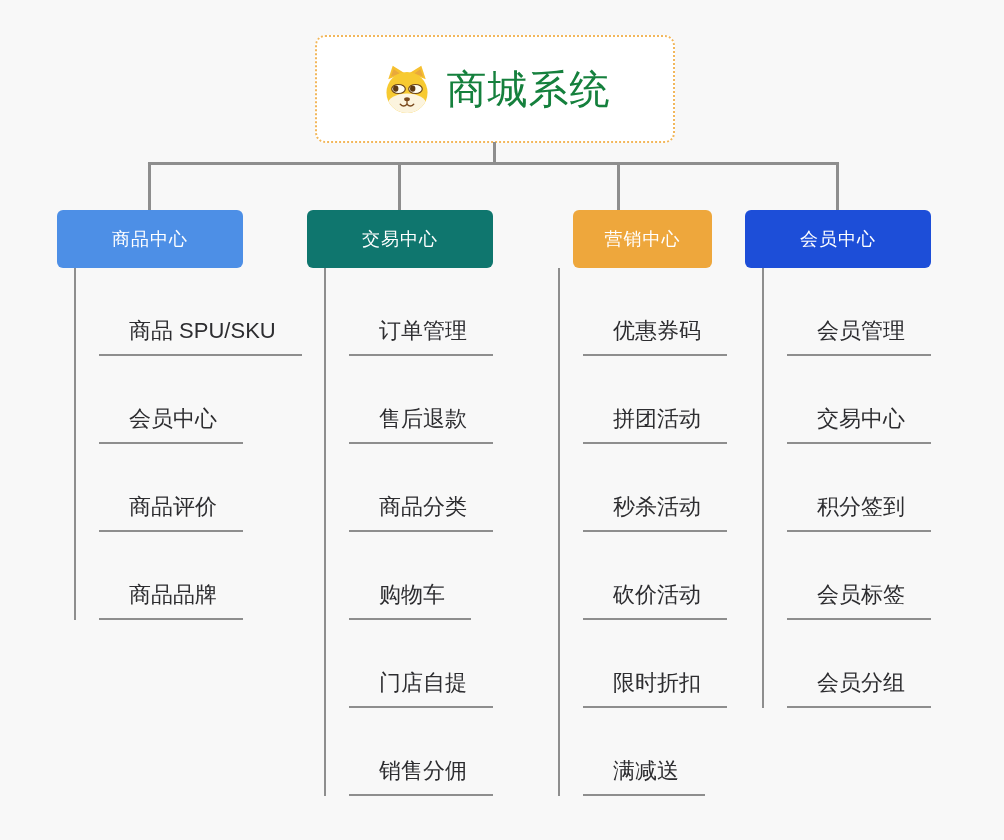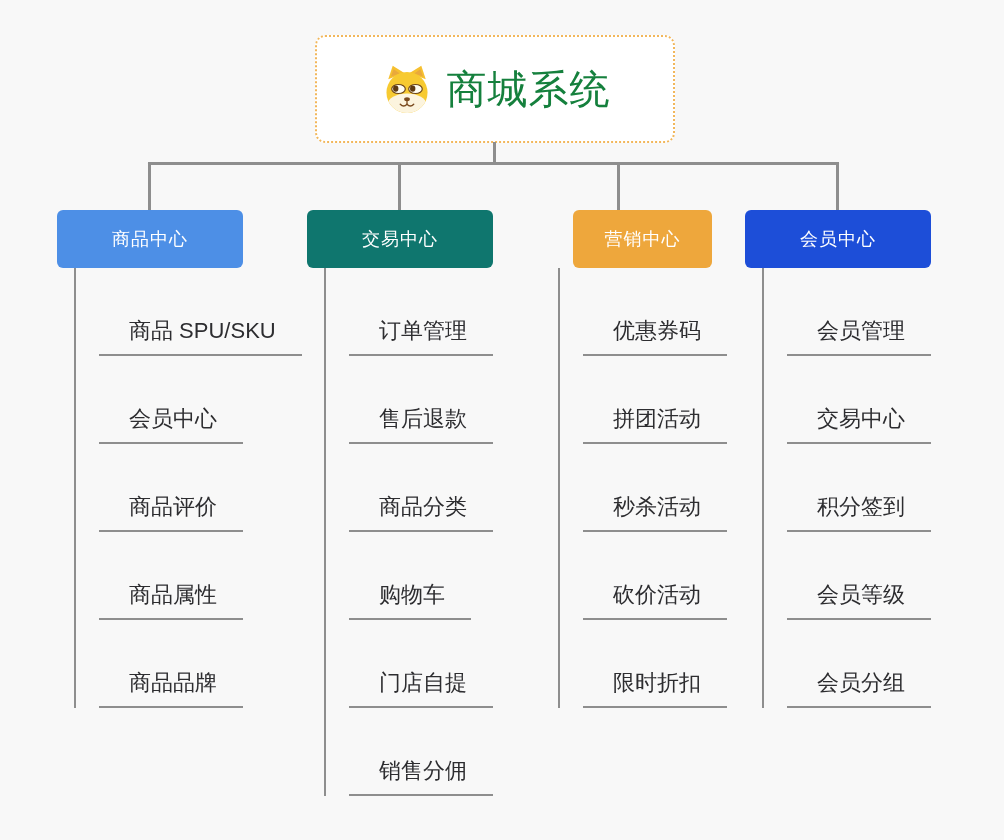--- a/index.html
+++ b/index.html
@@ -129,23 +129,20 @@
           <div class="leaf">
             <span class="leaf-label">商品 SPU/SKU</span>
           </div>
           <div class="leaf">
             <span class="leaf-label">会员中心</span>
           </div>
           <div class="leaf">
             <span class="leaf-label">商品评价</span>
           </div>
           <div class="leaf">
-            <span class="leaf-label">商品属性</span>
-          </div>
-          <div class="leaf">
             <span class="leaf-label">商品品牌</span>
           </div>
         </div>
       </div>
       <div class="column">
         <div class="branch-header" style="background: #0f766e;">交易中心</div>
         <div class="leaves" style="border-left-color: rgb(142, 142, 142);">
           <div class="leaf">
             <span class="leaf-label">订单管理</span>
           </div>
@@ -177,36 +174,39 @@
           </div>
           <div class="leaf">
             <span class="leaf-label">秒杀活动</span>
           </div>
           <div class="leaf">
             <span class="leaf-label">砍价活动</span>
           </div>
           <div class="leaf">
             <span class="leaf-label">限时折扣</span>
           </div>
+          <div class="leaf">
+            <span class="leaf-label">满减送</span>
+          </div>
         </div>
       </div>
       <div class="column">
         <div class="branch-header" style="background: #1d4ed8;">会员中心</div>
         <div class="leaves" style="border-left-color: rgb(142, 142, 142);">
           <div class="leaf">
             <span class="leaf-label">会员管理</span>
           </div>
           <div class="leaf">
             <span class="leaf-label">交易中心</span>
           </div>
           <div class="leaf">
             <span class="leaf-label">积分签到</span>
           </div>
           <div class="leaf">
-            <span class="leaf-label">会员等级</span>
+            <span class="leaf-label">会员标签</span>
           </div>
           <div class="leaf">
             <span class="leaf-label">会员分组</span>
           </div>
         </div>
       </div>
     </div>
 
 </div>
 

